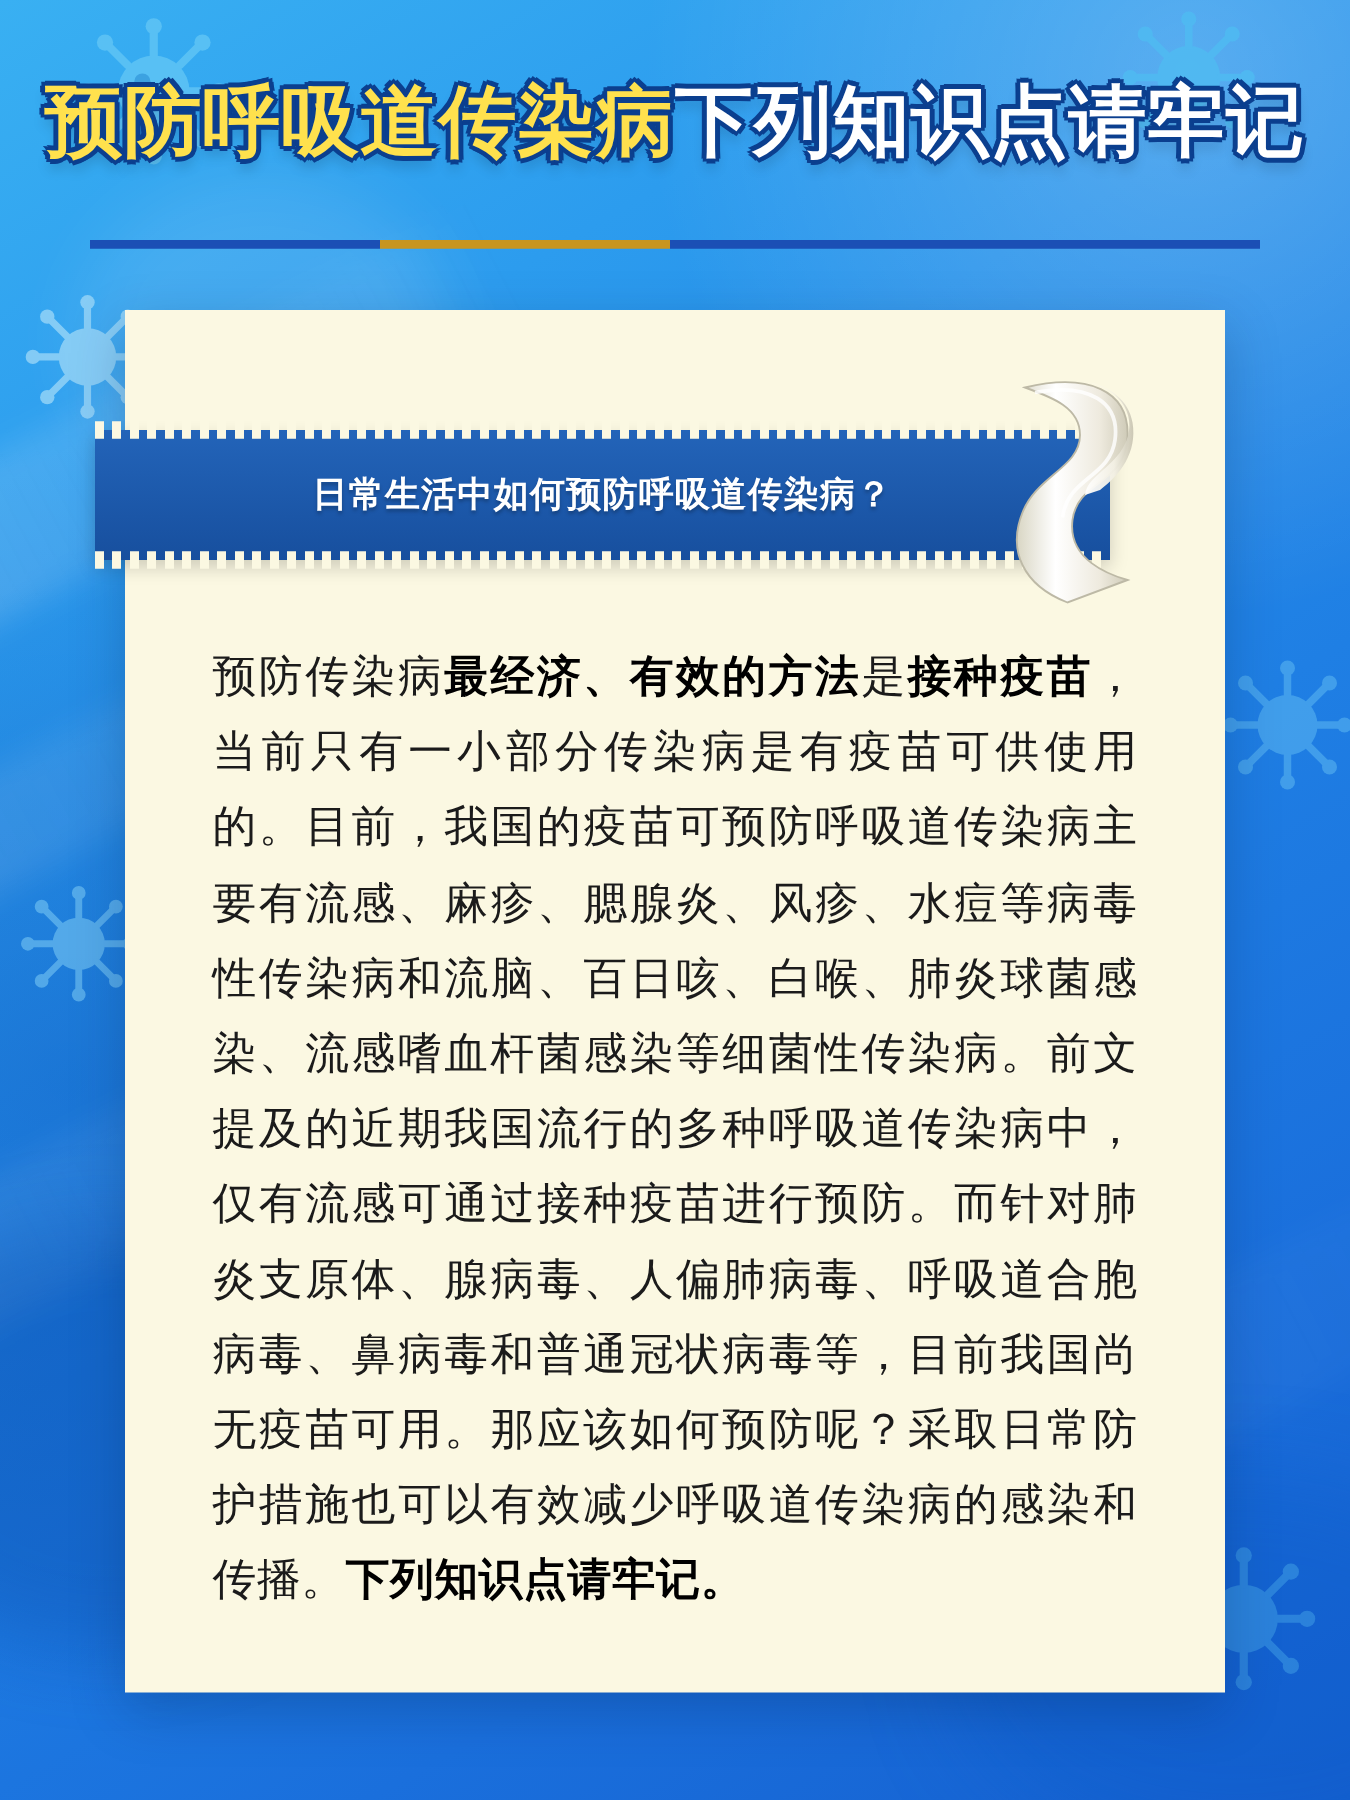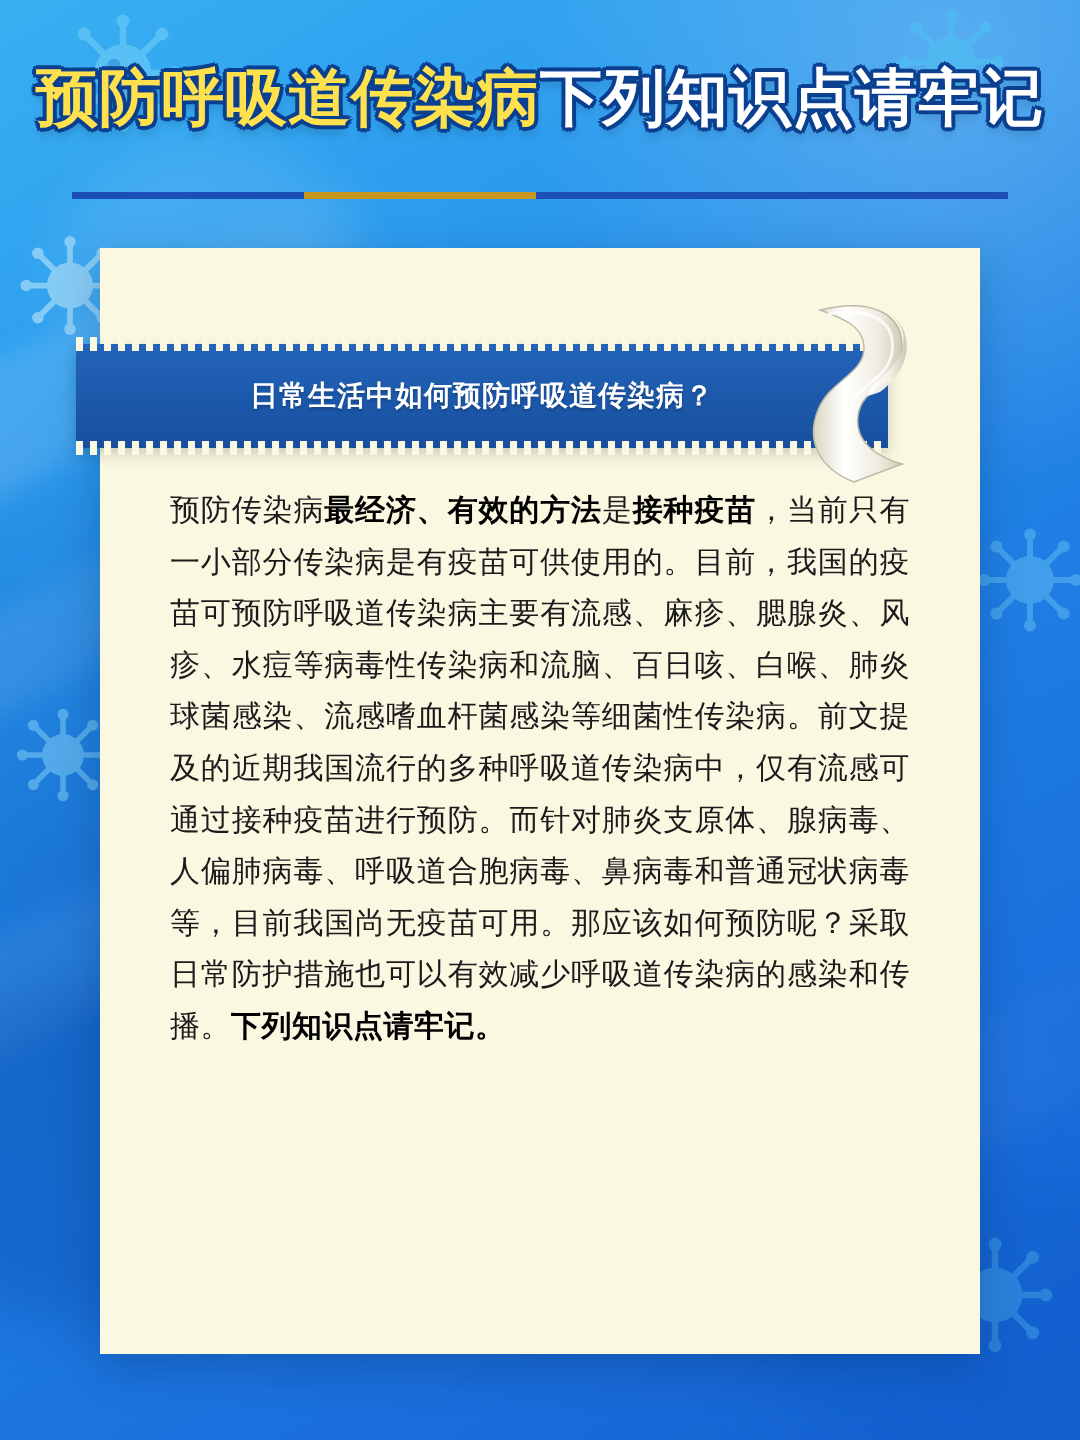--- a/index.html
+++ b/index.html
@@ -159,23 +159,23 @@
     right: -36px;
     top: -52px;
     width: 140px;
     height: 200px;
   }
 
   
   .body-text {
     position: absolute;
     left: 70px;
-    top: 236px;
+    top: 264px;
     width: 740px;
-    font-size: 30px;
+    font-size: 35px;
     line-height: 1.72;
     color: #1b1b1b;
     text-align: justify;
     letter-spacing: 0.5px;
   }
   .body-text b { font-weight: bold; color: #000; }
 </style>
 </head>
 <body>
 

